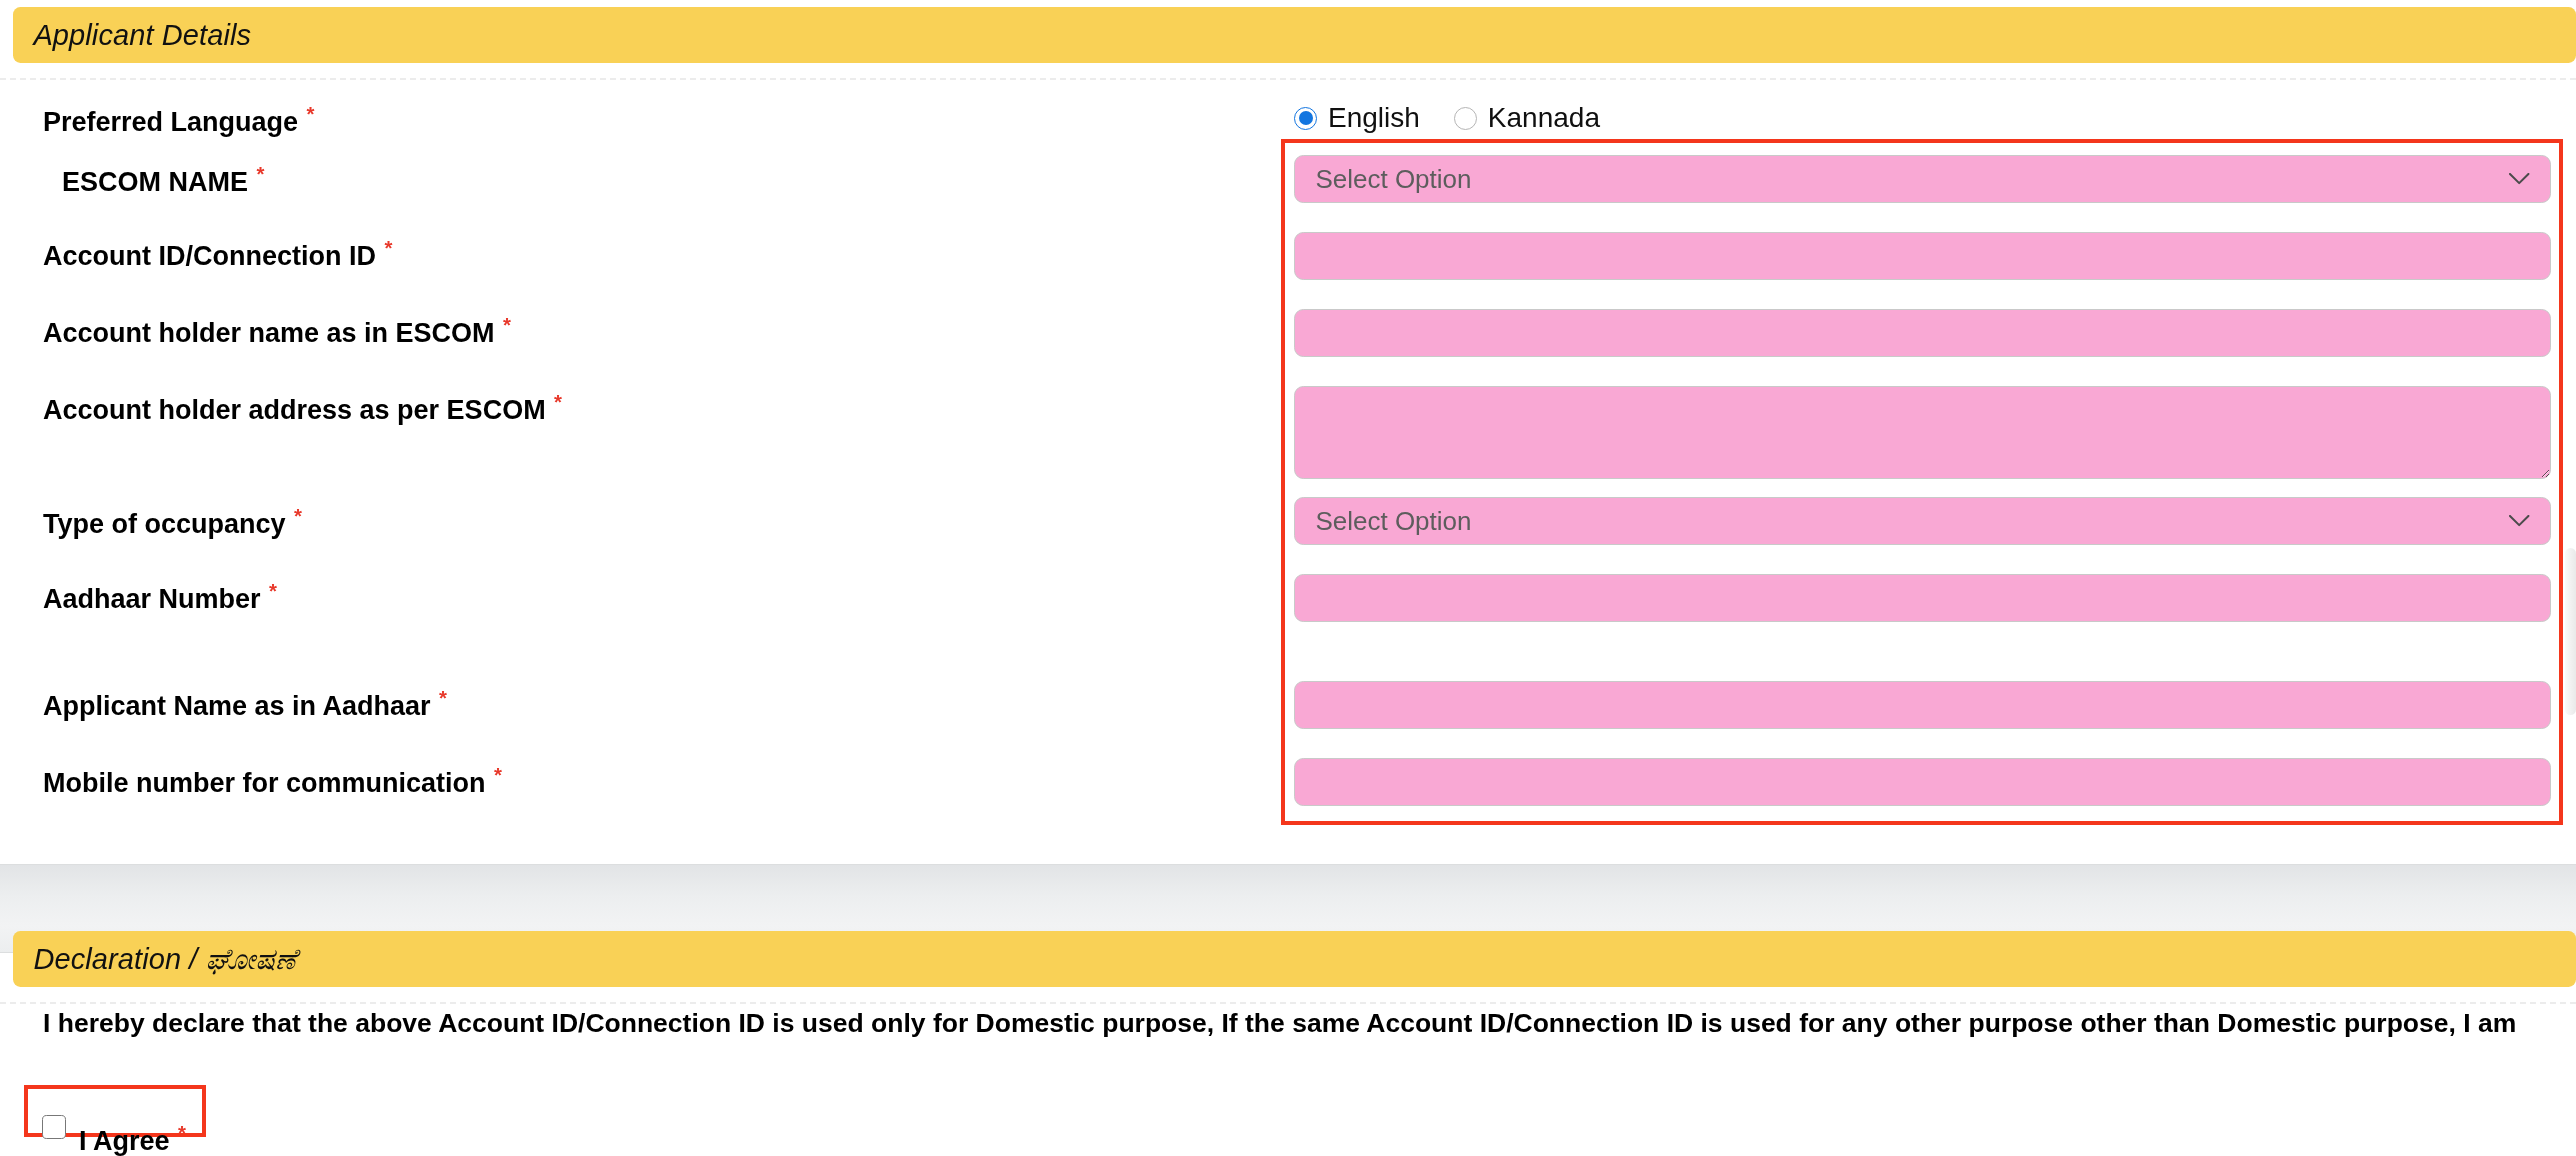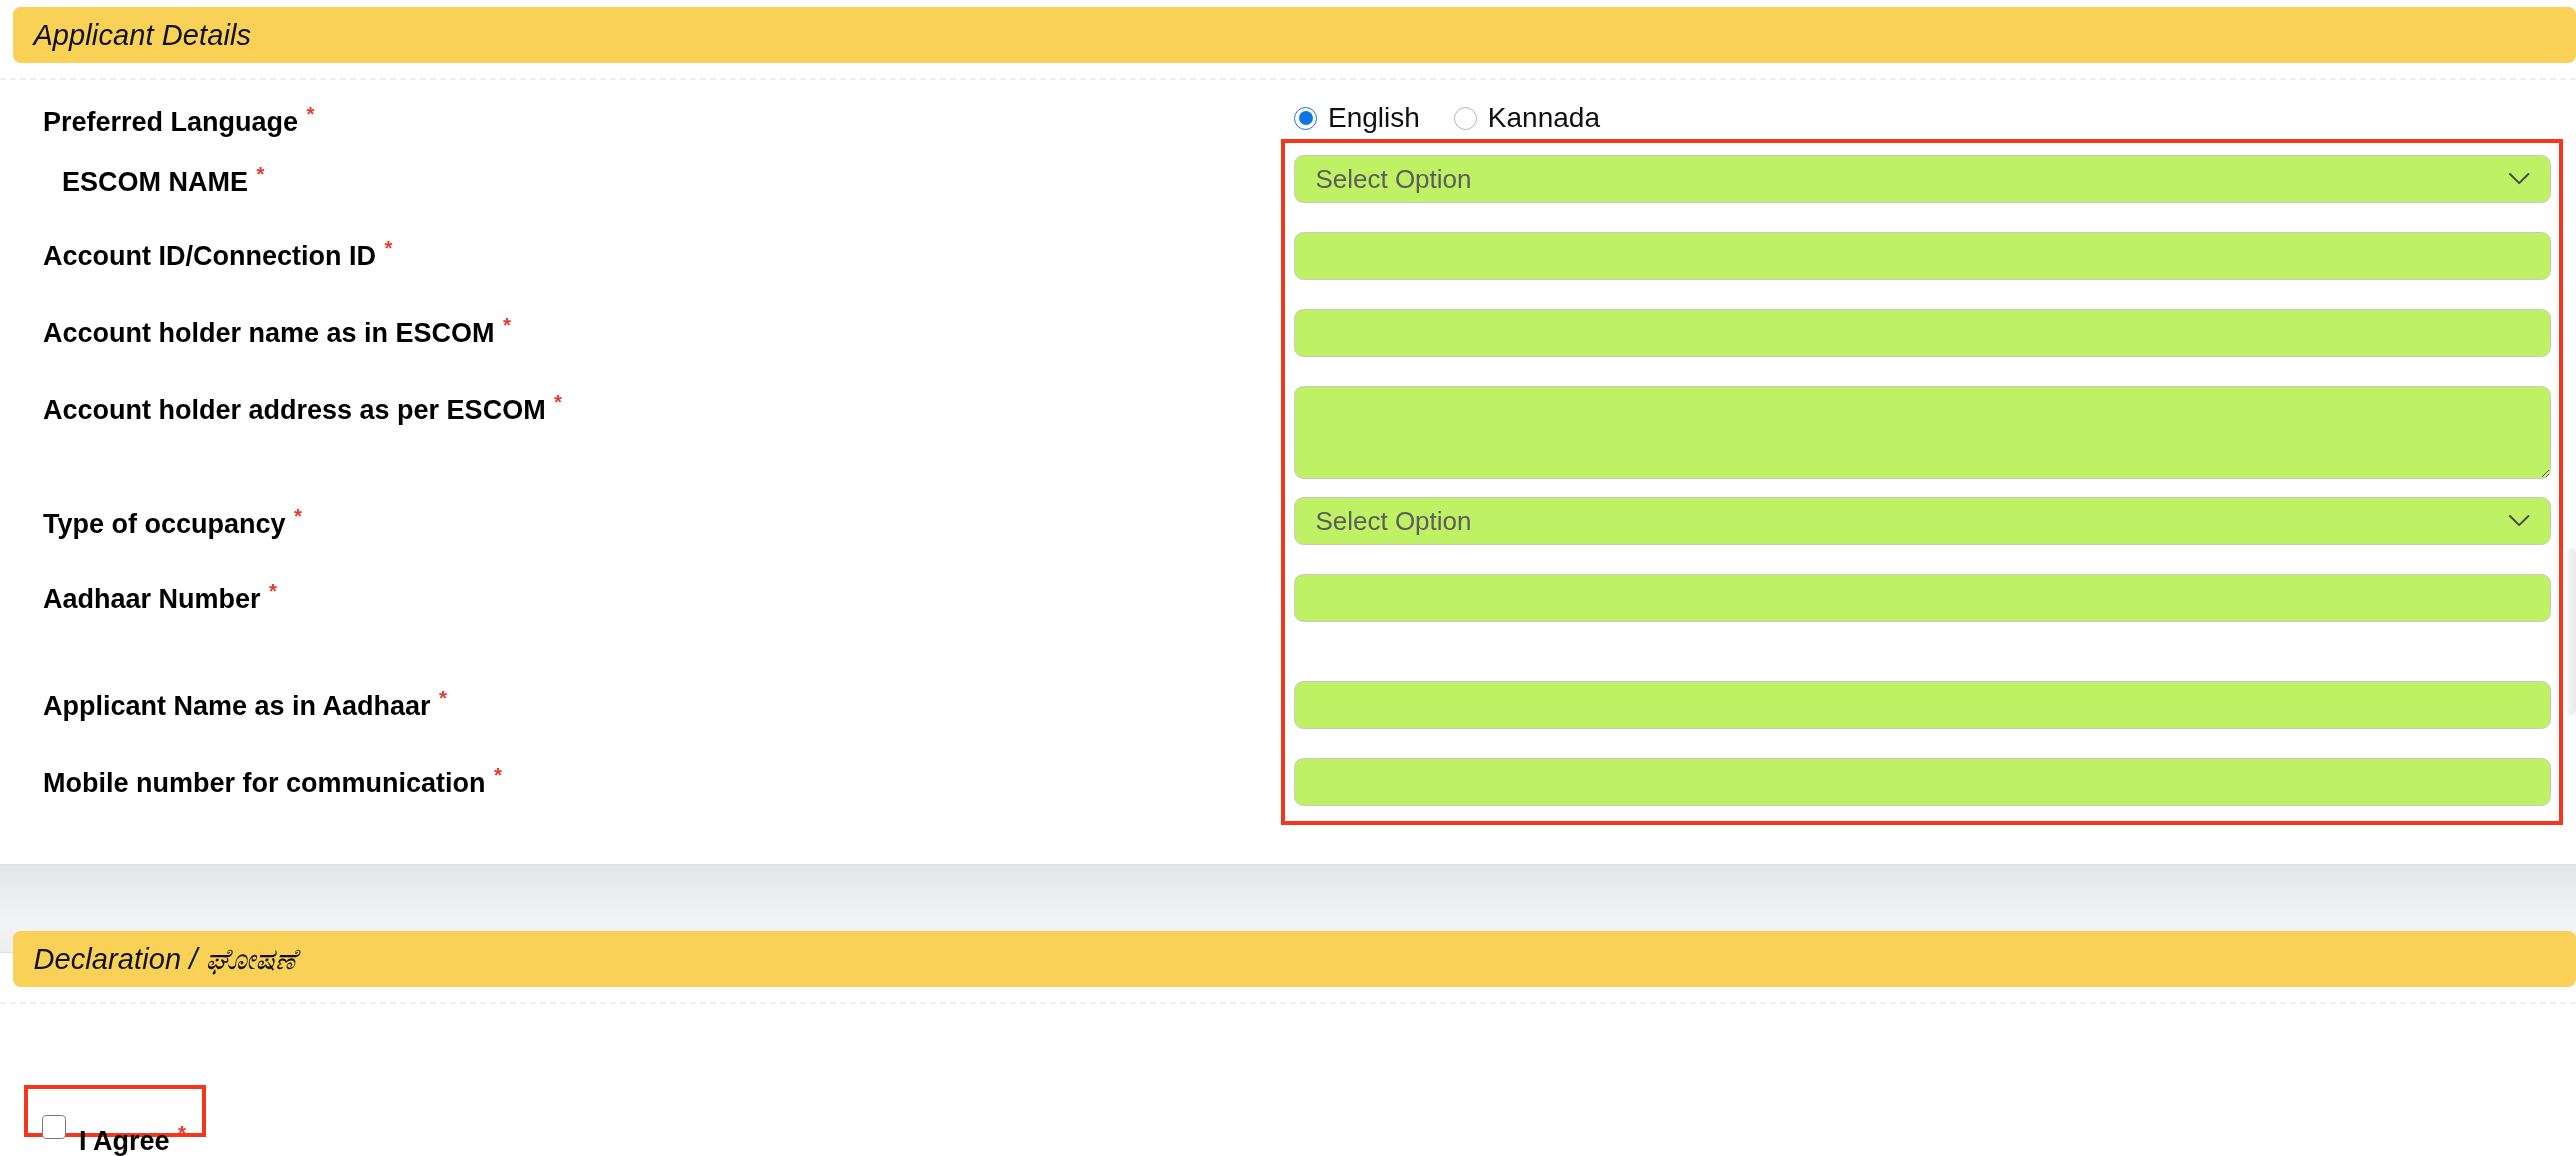--- a/index.html
+++ b/index.html
@@ -130,21 +130,21 @@
     color: #101010;
     margin-left: 11px;
     line-height: 1;
   }
 
   
   .control {
     position: absolute;
     left: 1294px;
     width: 1257px;
-    background: #bef264;
+    background: #f9a8d4;
     border: 1.9px solid #c9c9c9;
     border-radius: 9.3px;
   }
   .control.text-input { height: 48px; }
   .control.textarea-input { height: 93px; }
 
   .control.select-input {
     height: 48px;
     display: flex;
     align-items: center;
@@ -300,20 +300,21 @@
   <div class="scroll-hint" style="top:548px; height:167px;"></div>
 
   <div class="gray-band" style="top:864px; height:89px;"></div>
 
   <div class="section-banner" style="top:931px;">
     <span class="banner-text">Declaration / ಘೋಷಣೆ</span>
   </div>
 
   <div class="dashed-sep" style="top:1002px;"></div>
 
+  <div class="decl-text" style="left:43px; top:1010px;">I hereby declare that the above Account ID/Connection ID is used only for Domestic purpose, If the same Account ID/Connection ID is used for any other purpose other than Domestic purpose, I am</div>
 
 
   <div class="red-highlight" style="left:24px; top:1085px; width:182px; height:52px;"></div>
 
   <div class="agree-row" style="left:42px; top:1099px;">
     <span class="checkbox-box"></span>
     <span class="agree-label">
       <span>I Agree</span><span class="req-star">*</span>
     </span>
   </div>

